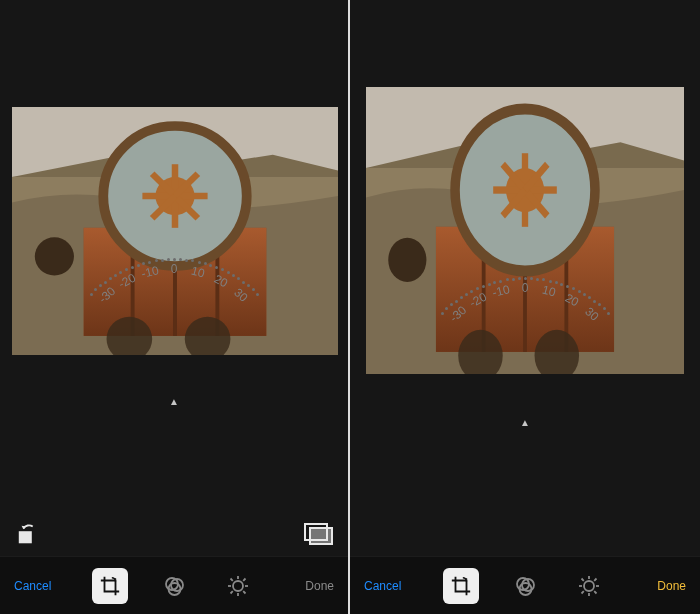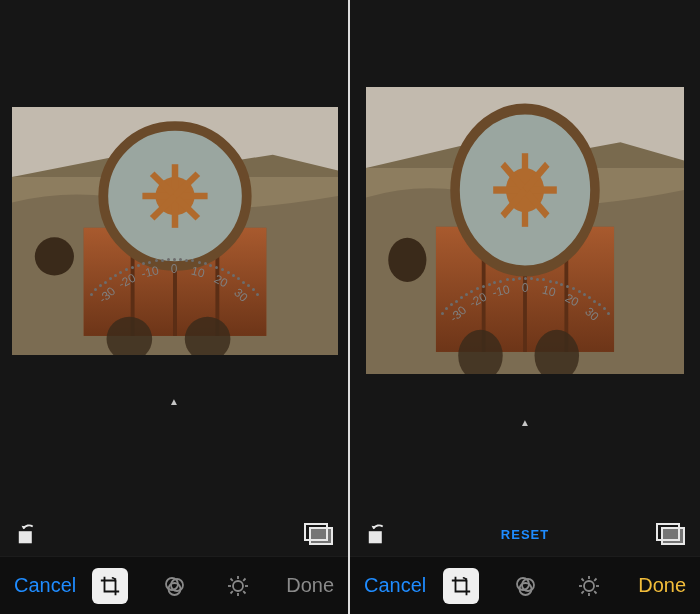--- a/index.html
+++ b/index.html
@@ -31,21 +31,21 @@
   .dial-pointer { position: absolute; left: 50%; transform: translateX(-50%); color: #c6c6c6; font-size: 10px; }
 
   
   .subbar { position: absolute; left: 0; right: 0; bottom: 58px; height: 44px; display: flex; align-items: center; justify-content: space-between; padding: 0 12px; }
   .subbar .mid { position: absolute; left: 50%; transform: translateX(-50%); color: #1f8cff; font-size: 13px; letter-spacing: 1px; font-weight: 600; }
   .icon-btn { display: inline-flex; align-items: center; justify-content: center; width: 34px; height: 30px; }
   .icon-btn svg { display: block; }
 
   
   .bottombar { position: absolute; left:0; right:0; bottom:0; height:58px; background:#0f0f0f; display:flex; align-items:center; justify-content:space-between; padding:0 10px; border-top:1px solid #1c1c1c; }
-  .txtbtn { font-size: 20px; padding: 6px 4px; text-align: right; }
+  .txtbtn { font-size: 12px; padding: 6px 4px; text-align: right; }
   .blue { color:#1f8cff; } .grey { color:#8a8a8a; } .gold { color:#f2bd3a; }
   .tools { position:absolute; left:50%; transform:translateX(-50%); display:flex; gap:28px; align-items:center; }
   .tool { width:36px; height:36px; border-radius:6px; display:flex; align-items:center; justify-content:center; }
   .tool.active { background:#efefef; }
   .tool svg { display:block; }
 </style>
 </head>
 <body>
 
 <div class="pair" id="pair">
@@ -259,37 +259,20 @@
           <div class="dot" style="left: 187.571px; top: -85.1388px;"></div>
           <div class="dot" style="left: 193px; top: -82.191px;"></div>
           <div class="dot" style="left: 198.267px; top: -78.9631px;"></div>
           <div class="dot" style="left: 203.359px; top: -75.464px;"></div>
           <div class="dot" style="left: 208.26px; top: -71.7032px;"></div>
           <div class="dot" style="left: 212.957px; top: -67.6911px;"></div>
           <div class="dot" style="left: 217.439px; top: -63.4386px;"></div>
           <div class="dial-pointer" style="top: 42px;">▲</div>
         </div>
       </div>
-      <div class="subbar">
-        <div class="icon-btn">
-          <svg width="26" height="24" viewBox="0 0 28 24">
-  <rect x="3" y="9" width="14" height="13" fill="#e8e8e8"></rect>
-  <path d="M8 6 A7 7 0 0 1 18 4" fill="none" stroke="#e8e8e8" stroke-width="2"></path>
-  <path d="M6 3 L8 7 L11 4 Z" fill="#e8e8e8"></path>
-          </svg>
-        </div>
-        <div class="mid">RESET</div>
-        <div class="icon-btn">
-          <svg width="30" height="22" viewBox="0 0 30 22">
-  <rect x="1" y="1" width="22" height="16" fill="none" stroke="#e8e8e8" stroke-width="2"></rect>
-  <rect x="6" y="5" width="22" height="16" fill="#e8e8e8" opacity=".45"></rect>
-  <rect x="6" y="5" width="22" height="16" fill="none" stroke="#e8e8e8" stroke-width="2"></rect>
-          </svg>
-        </div>
-      </div>
       <div class="bottombar">
         <div class="txtbtn blue">Cancel</div>
         <div class="tools">
           <div class="tool active">
             <svg width="22" height="22" viewBox="0 0 24 24" fill="none" stroke="#111" stroke-width="2">
     <path d="M6 2 V18 H22"></path>
               <path d="M2 6 H18 V22"></path>
     <path d="M14 3 A4 4 0 0 1 18 7" stroke-width="1.6" fill="none"></path>
     <path d="M17 3 L19 4 L17 6" fill="#111" stroke="none"></path>
   </svg>

